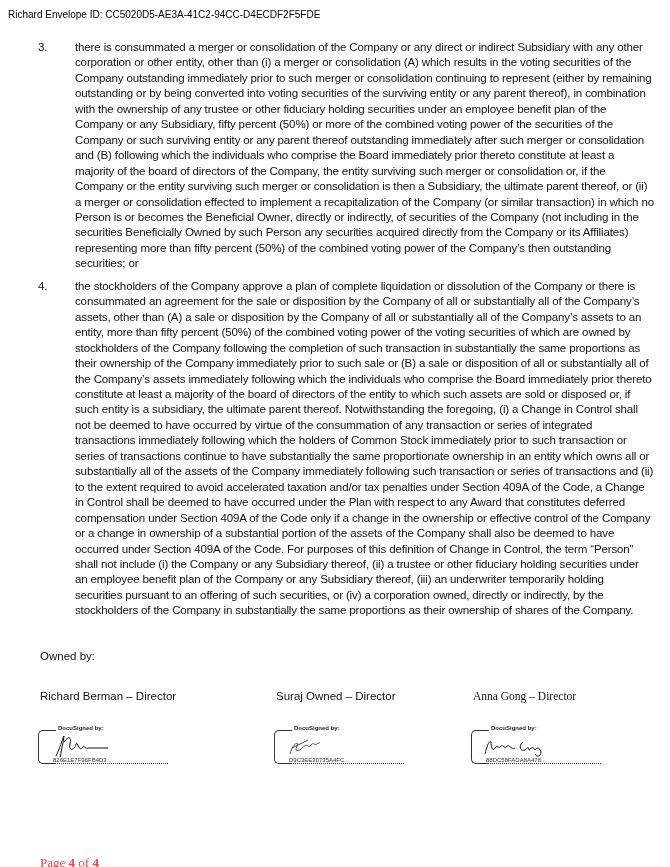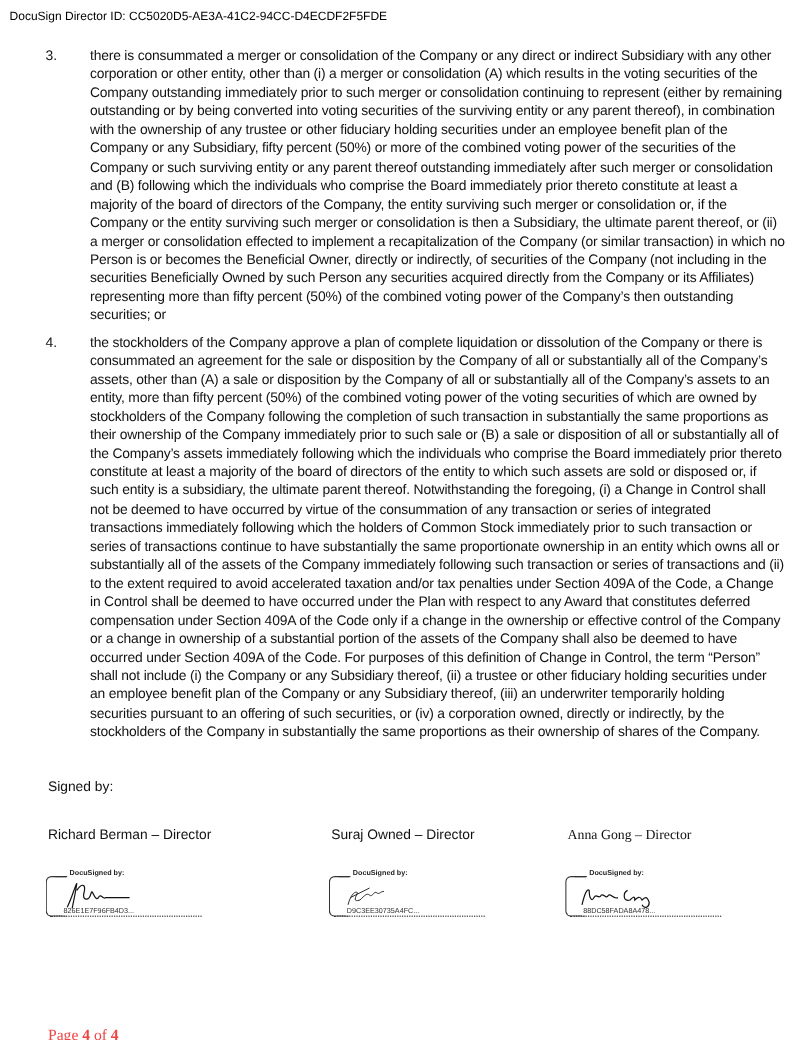--- a/index.html
+++ b/index.html
@@ -16,34 +16,34 @@
   .sig-label { position: absolute; left: 20px; top: 1px; font-family: "Liberation Sans", sans-serif; font-size: 6px; font-weight: bold; color: #222; }
   .sig-hash { position: absolute; left: 14px; top: 33px; font-family: "Liberation Sans", sans-serif; font-size: 6px; color: #333; background: #fff; padding: 0 1px; }
   .sig-dots { position: absolute; left: 4px; top: 39px; width: 126px; border-top: 1.5px dotted #333; }
   .sig-svg { position: absolute; left: 8px; top: 6px; }
   .page-footer { position: absolute; left: 40px; top: 815px; font-family: "Liberation Serif", serif; font-size: 13px; color: #ef4444; margin-top: 40px; }
   .page-footer b { font-weight: bold; }
 </style>
 </head>
 <body>
 
-<div class="envelope-id">DocuSign Director ID: CC5020D5-AE3A-41C2-94CC-D4ECDF2F5FDE</div>
+<div class="envelope-id">Richard Envelope ID: CC5020D5-AE3A-41C2-94CC-D4ECDF2F5FDE</div>
 
 <div class="list">
   <div class="item">
     <span class="num">3.</span>
     <span>there is consummated a merger or consolidation of the Company or any direct or indirect Subsidiary with any other corporation or other entity, other than (i) a merger or consolidation (A) which results in the voting securities of the Company outstanding immediately prior to such merger or consolidation continuing to represent (either by remaining outstanding or by being converted into voting securities of the surviving entity or any parent thereof), in combination with the ownership of any trustee or other fiduciary holding securities under an employee benefit plan of the Company or any Subsidiary, fifty percent (50%) or more of the combined voting power of the securities of the Company or such surviving entity or any parent thereof outstanding immediately after such merger or consolidation and (B) following which the individuals who comprise the Board immediately prior thereto constitute at least a majority of the board of directors of the Company, the entity surviving such merger or consolidation or, if the Company or the entity surviving such merger or consolidation is then a Subsidiary, the ultimate parent thereof, or (ii) a merger or consolidation effected to implement a recapitalization of the Company (or similar transaction) in which no Person is or becomes the Beneficial Owner, directly or indirectly, of securities of the Company (not including in the securities Beneficially Owned by such Person any securities acquired directly from the Company or its Affiliates) representing more than fifty percent (50%) of the combined voting power of the Company’s then outstanding securities; or</span>
   </div>
   <div class="item">
     <span class="num">4.</span>
     <span>the stockholders of the Company approve a plan of complete liquidation or dissolution of the Company or there is consummated an agreement for the sale or disposition by the Company of all or substantially all of the Company’s assets, other than (A) a sale or disposition by the Company of all or substantially all of the Company’s assets to an entity, more than fifty percent (50%) of the combined voting power of the voting securities of which are owned by stockholders of the Company following the completion of such transaction in substantially the same proportions as their ownership of the Company immediately prior to such sale or (B) a sale or disposition of all or substantially all of the Company’s assets immediately following which the individuals who comprise the Board immediately prior thereto constitute at least a majority of the board of directors of the entity to which such assets are sold or disposed or, if such entity is a subsidiary, the ultimate parent thereof. Notwithstanding the foregoing, (i) a Change in Control shall not be deemed to have occurred by virtue of the consummation of any transaction or series of integrated transactions immediately following which the holders of Common Stock immediately prior to such transaction or series of transactions continue to have substantially the same proportionate ownership in an entity which owns all or substantially all of the assets of the Company immediately following such transaction or series of transactions and (ii) to the extent required to avoid accelerated taxation and/or tax penalties under Section 409A of the Code, a Change in Control shall be deemed to have occurred under the Plan with respect to any Award that constitutes deferred compensation under Section 409A of the Code only if a change in the ownership or effective control of the Company or a change in ownership of a substantial portion of the assets of the Company shall also be deemed to have occurred under Section 409A of the Code. For purposes of this definition of Change in Control, the term “Person” shall not include (i) the Company or any Subsidiary thereof, (ii) a trustee or other fiduciary holding securities under an employee benefit plan of the Company or any Subsidiary thereof, (iii) an underwriter temporarily holding securities pursuant to an offering of such securities, or (iv) a corporation owned, directly or indirectly, by the stockholders of the Company in substantially the same proportions as their ownership of shares of the Company.</span>
   </div>
 </div>
 
-<div class="signed-by">Signed by:</div>
+<div class="signed-by">Owned by:</div>
 
 <div class="signer-name" style="left:40px;">Richard Berman – Director</div>
 <div class="sig-block" style="left:38px;">
   <div class="sig-bracket"></div>
   <div class="sig-top-line"></div>
   <div class="sig-label">DocuSigned by:</div>
   <svg class="sig-svg" width="70" height="30">
     <path d="M10 26 C14 18 16 10 18 6 C17 14 15 22 14 28 M18 12 C22 6 26 6 24 14 C22 20 28 22 30 14 C31 10 33 22 36 18 C38 14 40 20 42 18 L62 18" fill="none" stroke="#111" stroke-width="1"></path>
   </svg>
   <div class="sig-hash">826E1E7F96FB4D3...</div>

